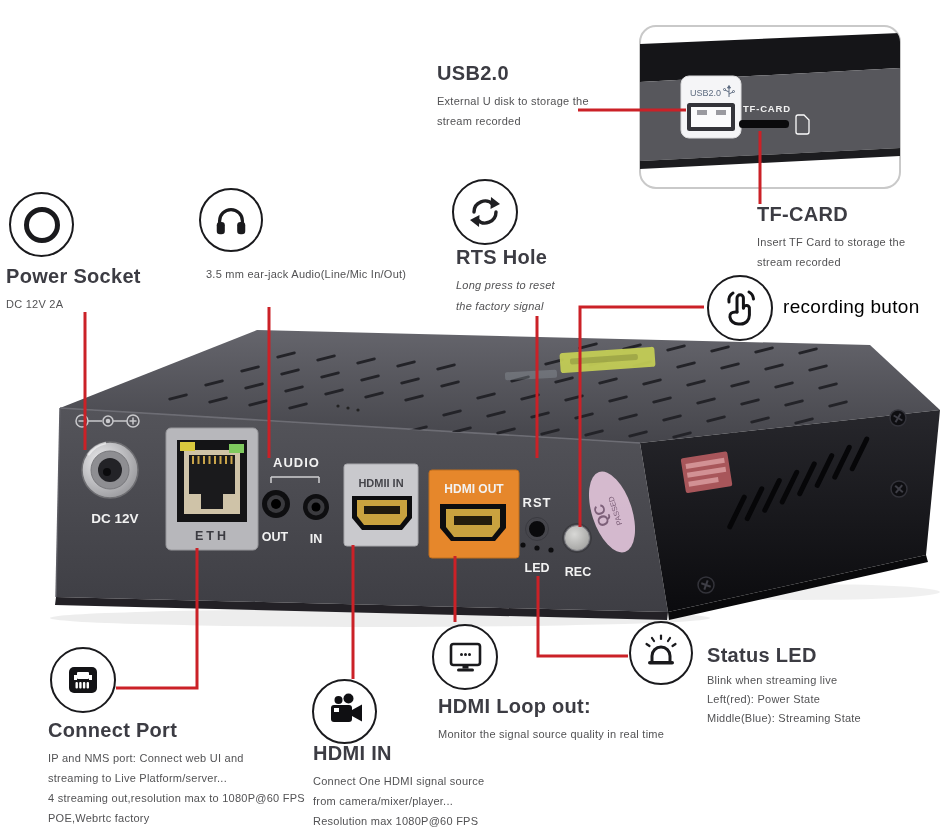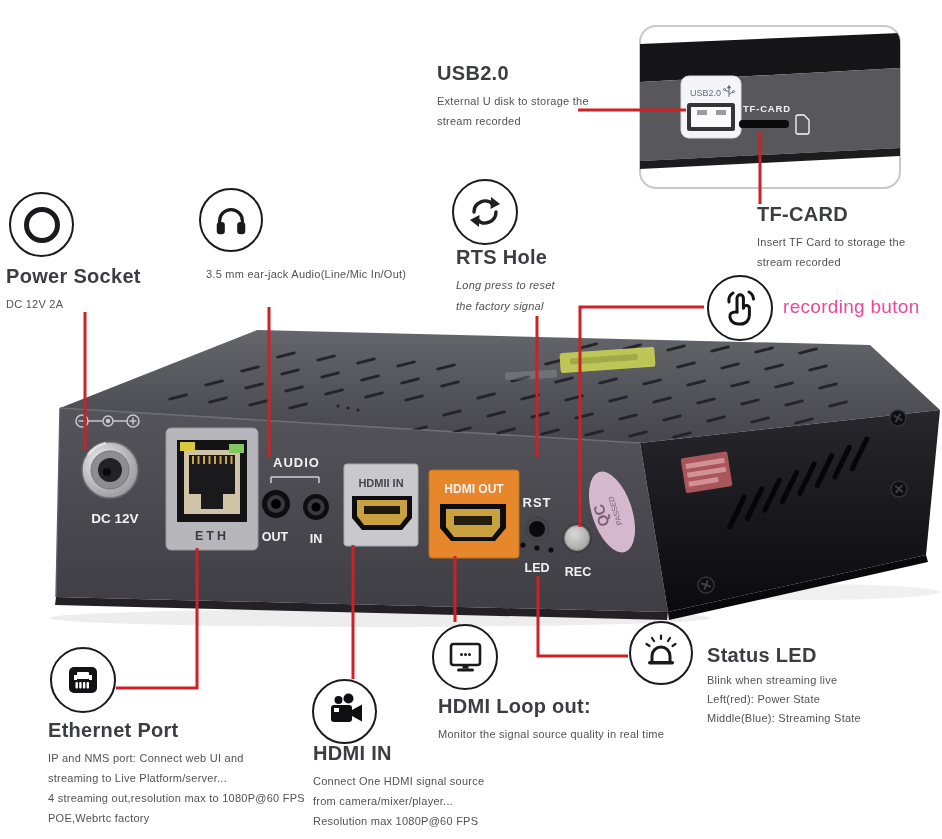--- a/index.html
+++ b/index.html
@@ -432,25 +432,25 @@
 
   <div class="callout" style="left:456px;top:246px">
     <div class="co-title">RTS Hole</div>
     <div class="co-lines">
       <div class="co-line loose">Long press to reset</div>
       <div class="co-line loose">the factory signal</div>
     </div>
   </div>
 
   <div class="callout" style="left:783px;top:296px">
-    <div class="co-title" style="font-size:19px;font-weight:500;color:#ec4899">recording buton</div>
+    <div class="co-title" style="font-size:19px;font-weight:500;color:#000000">recording buton</div>
   </div>
 
   <div class="callout" style="left:48px;top:719px">
-    <div class="co-title">Ethernet Port</div>
+    <div class="co-title">Connect Port</div>
     <div class="co-lines">
       <div class="co-line">IP and NMS port: Connect web UI and</div>
       <div class="co-line">streaming to Live Platform/server...</div>
       <div class="co-line">4 streaming out,resolution max to 1080P@60 FPS</div>
       <div class="co-line">POE,Webrtc factory</div>
     </div>
   </div>
 
   <div class="callout" style="left:313px;top:742px">
     <div class="co-title">HDMI IN</div>

